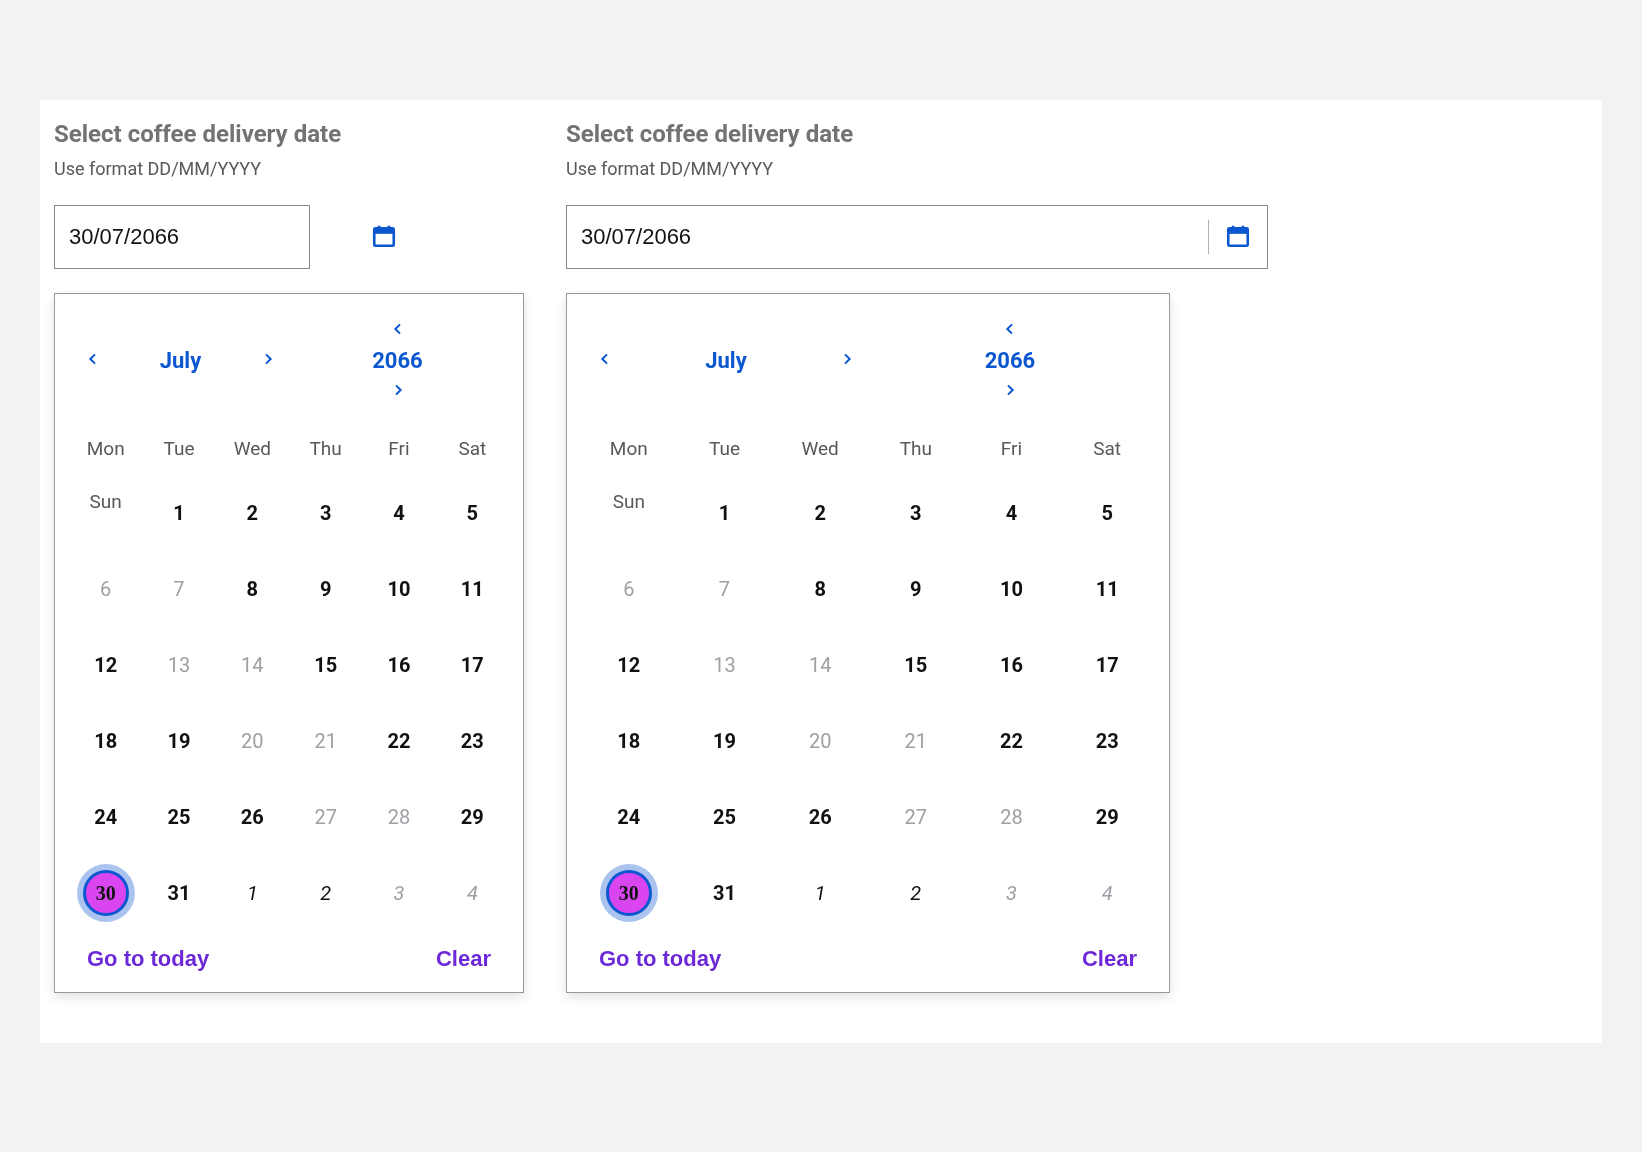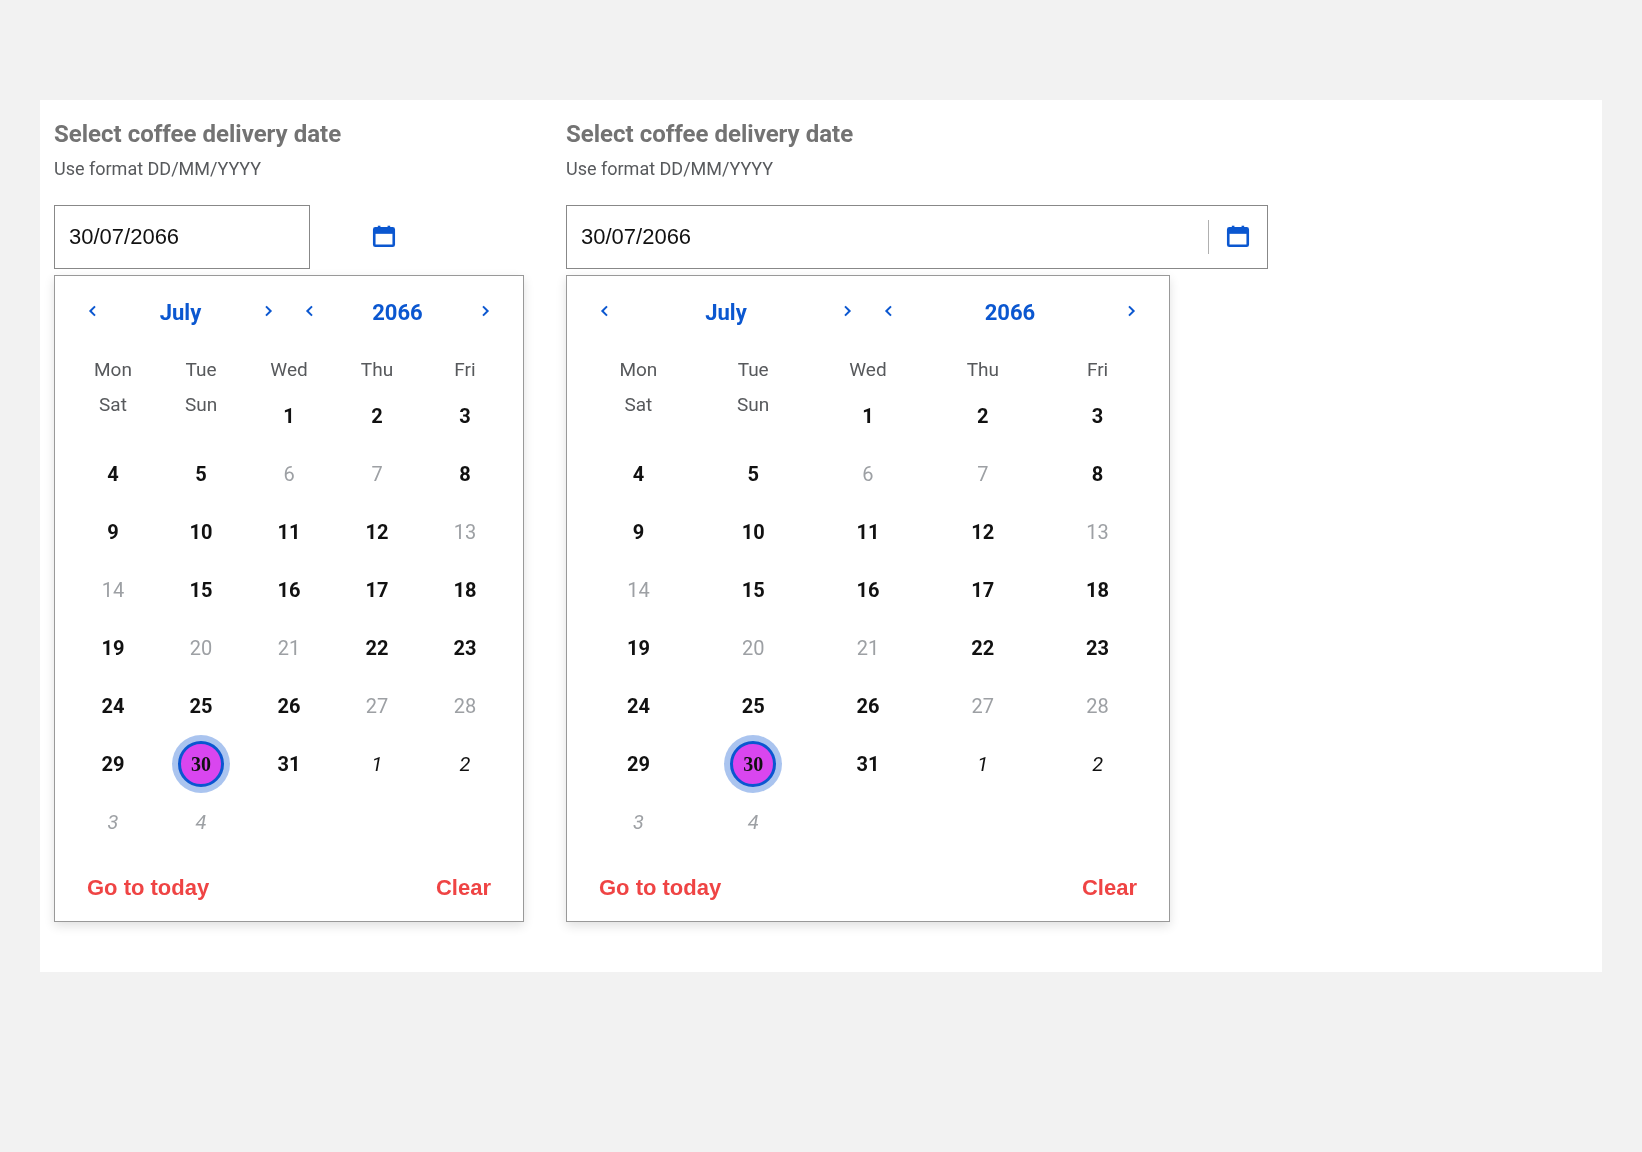--- a/index.html
+++ b/index.html
@@ -61,42 +61,42 @@
     display: flex;
     align-items: center;
     justify-content: center;
     cursor: pointer;
     background: transparent;
     border: none;
   }
   .cal-icon-btn svg { width: 26px; height: 26px; }
 
   .calendar-popup {
-    margin-top: 6px;
+    margin-top: 24px;
     border: 1px solid #999;
     background: #fff;
     box-shadow: 0 4px 10px rgba(0,0,0,0.12);
     padding: 18px 14px 20px 14px;
   }
   .left .calendar-popup { width: 470px; }
   .right .calendar-popup { width: 604px; }
 
   .cal-header {
     display: flex;
     align-items: center;
     margin-bottom: 28px;
     padding: 0 6px;
   }
   .cal-header .nav-group {
     flex: 1;
     display: flex;
     align-items: center;
     justify-content: space-between;
   }
-  .cal-header .nav-group.year { margin-left: 6px; }
+  .cal-header .nav-group.year { margin-left: 6px; flex-direction: column; }
   .chev-btn {
     background: transparent;
     border: none;
     cursor: pointer;
     width: 36px;
     height: 36px;
     display: flex;
     align-items: center;
     justify-content: center;
     color: #0b57d0;
@@ -104,22 +104,22 @@
   .chev-btn svg { width: 16px; height: 16px; stroke: #0b57d0; stroke-width: 3; fill: none; }
   .month-label, .year-label {
     color: #0b57d0;
     font-size: 22px;
     font-weight: 700;
     cursor: pointer;
   }
 
   .grid {
     display: grid;
-    grid-template-columns: repeat(5, 1fr);
-    row-gap: 12px;
+    grid-template-columns: repeat(6, 1fr);
+    row-gap: 30px;
     margin-bottom: 30px;
   }
   .dow {
     text-align: center;
     color: #57595c;
     font-size: 19px;
     font-weight: 400;
   }
   .day {
     text-align: center;
@@ -151,21 +151,21 @@
 
   .cal-footer {
     display: flex;
     justify-content: space-between;
     align-items: center;
     padding: 0 18px;
   }
   .link-btn {
     background: transparent;
     border: none;
-    color: #ef4444;
+    color: #6d28d9;
     font-size: 22px;
     font-weight: 700;
     cursor: pointer;
   }
 </style>
 </head>
 <body>
 
 <div class="page-wrap">
 

